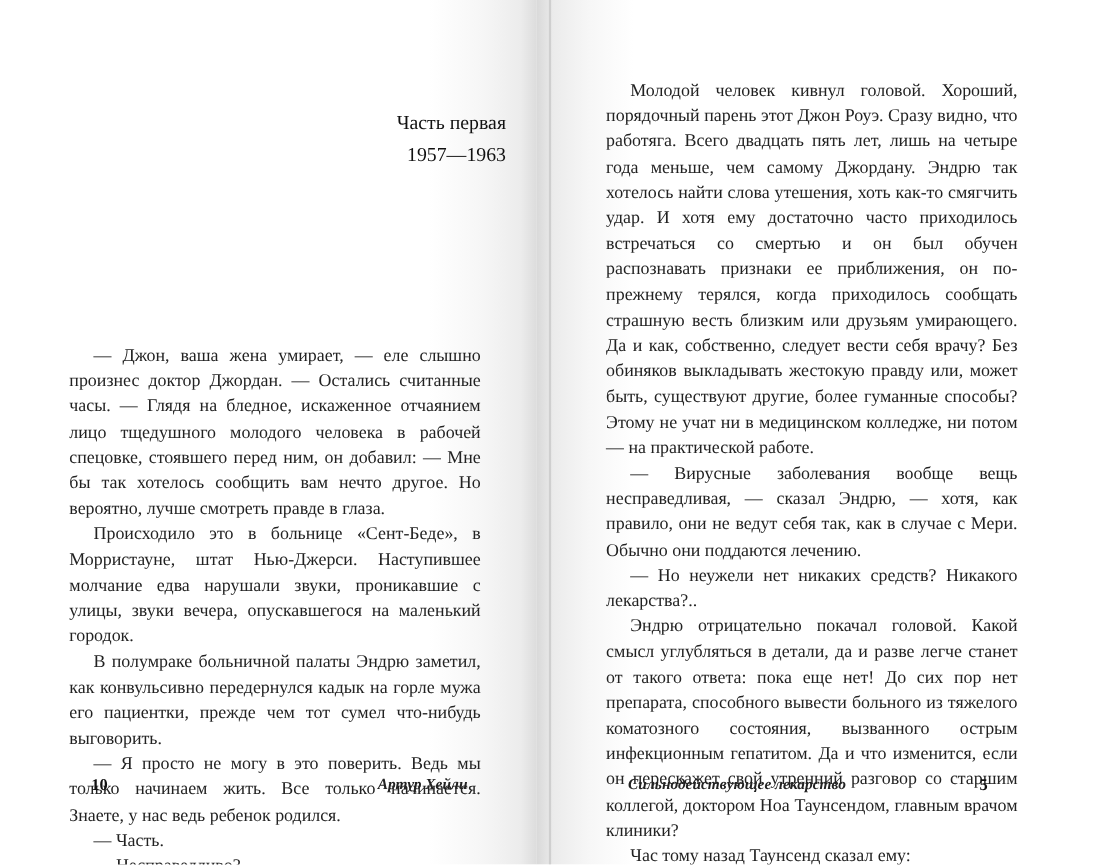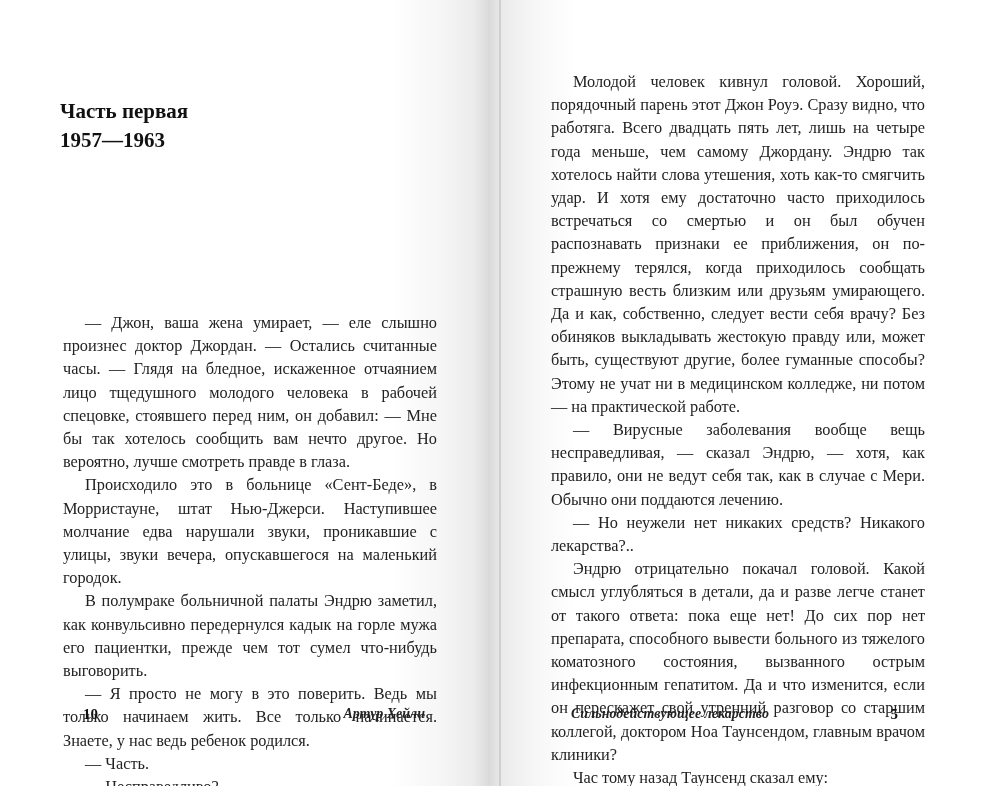--- a/index.html
+++ b/index.html
@@ -16,21 +16,21 @@
     }
     .page.right {
       background: linear-gradient(to right, #d9d9d9 0%, #ebebeb 3%, #f7f7f7 10%, #ffffff 18%, #ffffff 100%);
     }
     .spine {
       position: absolute; left: 499px; top: 0; width: 2px; height: 786px;
       background: #cfcfcf;
     }
     .part-title {
       position: absolute; left: 60px; width: 400px; top: 97px;
-      text-align: left; font-weight: bold; font-size: 21px; line-height: 29px;
+      text-align: right; font-weight: normal; font-size: 18px; line-height: 29px;
       color: #111;
     }
     .text-block {
       position: absolute; font-size: 16.3px; line-height: 23.2px;
       text-align: justify; color: #222;
     }
     .left .text-block { left: 63px; top: 274px; width: 374px; margin-top: 37px; }
     .right .text-block { left: 63px; top: 70px; width: 374px; }
     .text-block p { margin: 0; text-indent: 22px; }
     .footer {

